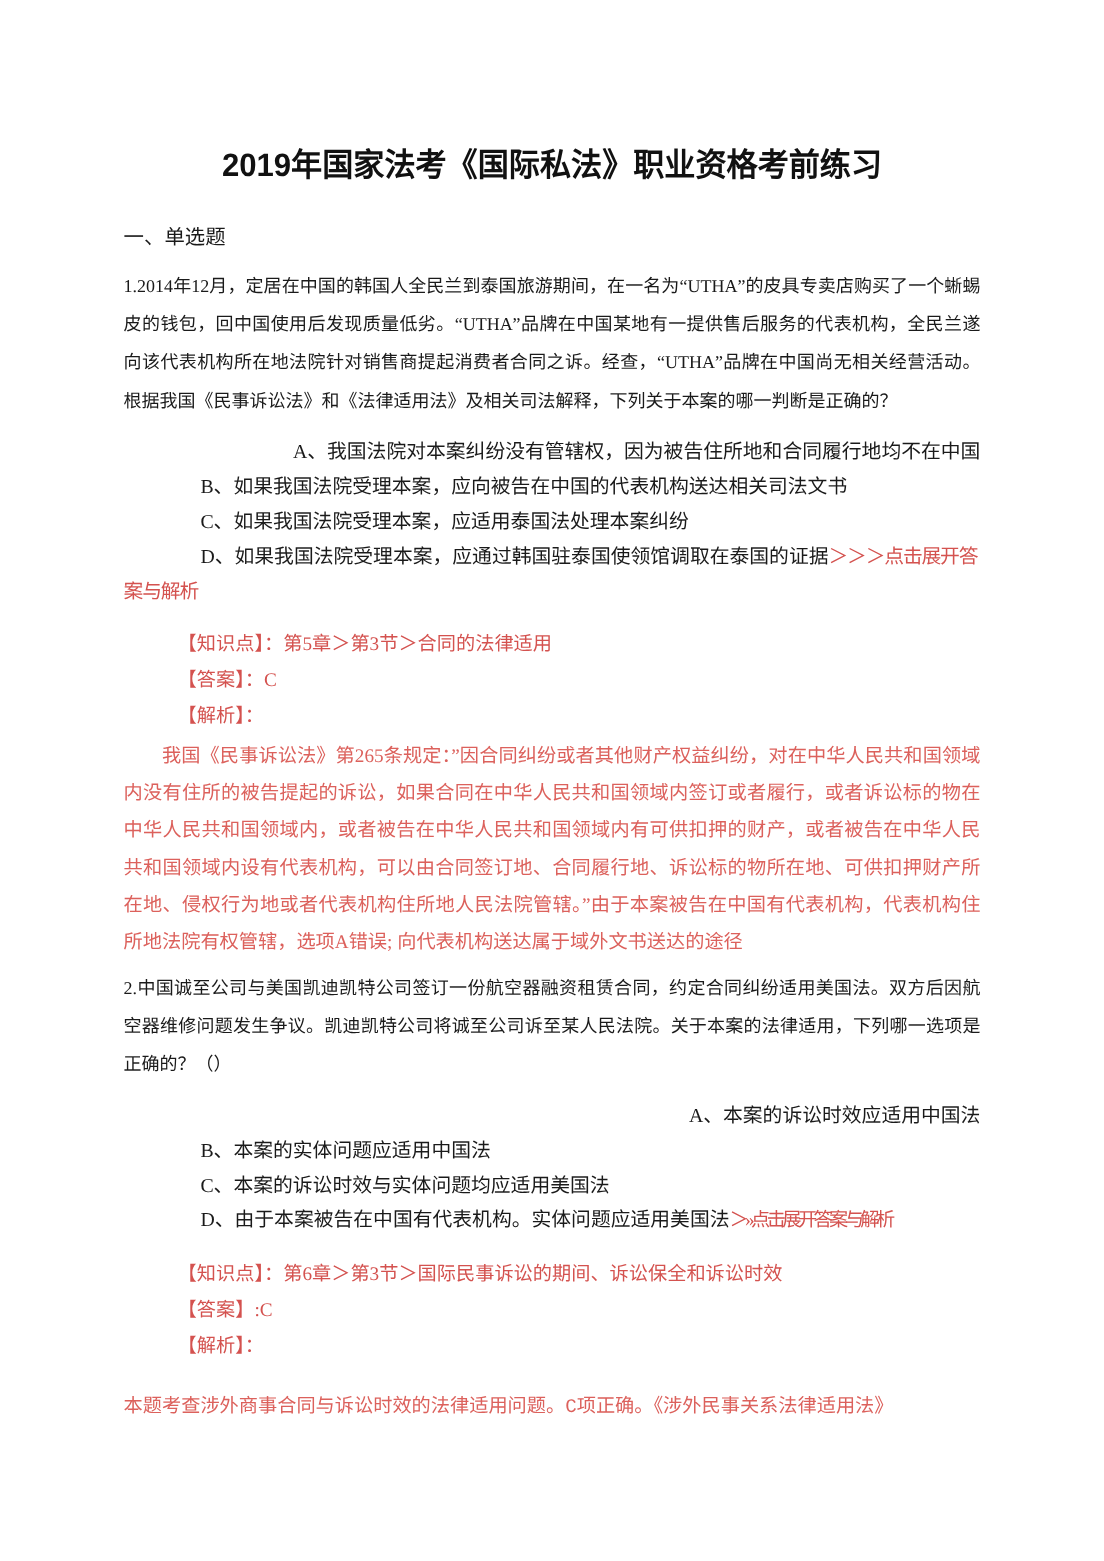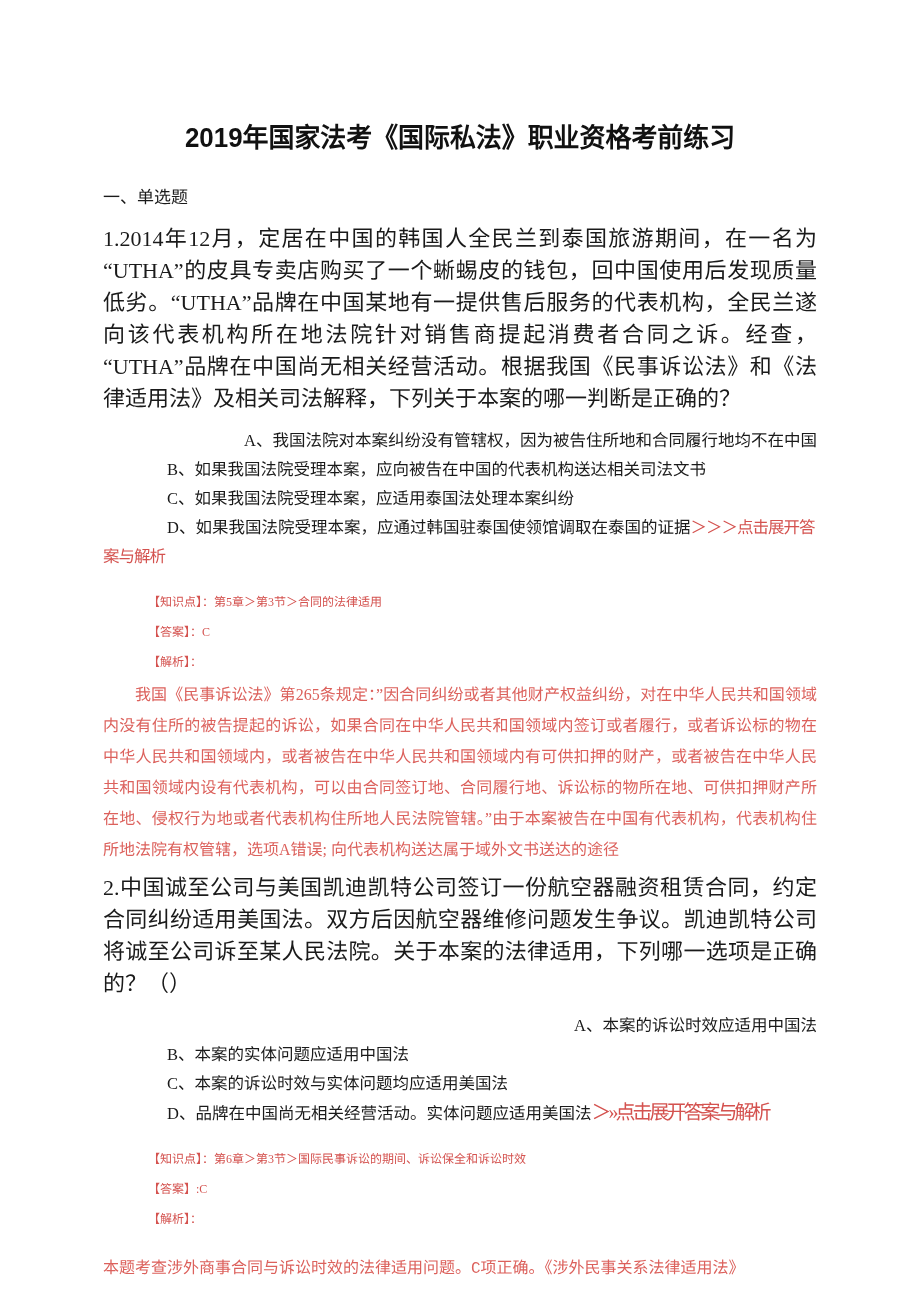--- a/index.html
+++ b/index.html
@@ -43,21 +43,21 @@
     transform-origin: center;
   }
   .section-heading {
     font-size: 17px;
     line-height: 24px;
     margin: 0;
     padding-top: 31px;
     color: #1a1a1a;
   }
   .q-para {
-    font-size: 22px;
+    font-size: 15px;
     line-height: 32px;
     margin: 0;
     padding-top: 13px;
     text-align: justify;
     text-justify: inter-ideograph;
     color: #1a1a1a;
   }
   .q-para.tight {
     padding-top: 7px;
   }
@@ -79,21 +79,21 @@
     text-align: right;
   }
   .option.wraps {
     padding-left: 0;
     text-indent: 64px;
   }
   .ans-block {
     padding-top: 16px;
   }
   .ans-line {
-    font-size: 12px;
+    font-size: 16px;
     line-height: 30px;
     margin: 0;
     padding-left: 45px;
     color: #d4524f;
   }
   .ans-label {
     font-weight: normal;
   }
   .explain-para {
     font-size: 16px;
@@ -114,21 +114,21 @@
   }
   .inline-expand {
     color: #d4524f;
   }
   .arrows {
     font-family: "Liberation Serif", "DejaVu Serif", serif;
     letter-spacing: -1px;
   }
   .arrows-tight {
     letter-spacing: -3px;
-    font-size: 20px;
+    font-size: 16px;
   }
 </style>
 </head>
 <body>
 
 <div class="page">
   <div class="content">
 
     <h1 class="doc-title">2019年国家法考《国际私法》职业资格考前练习</h1>
 
@@ -157,21 +157,21 @@
     </div>
 
     <div>
 
       <p class="q-para tight">2.中国诚至公司与美国凯迪凯特公司签订一份航空器融资租赁合同，约定合同纠纷适用美国法。双方后因航空器维修问题发生争议。凯迪凯特公司将诚至公司诉至某人民法院。关于本案的法律适用，下列哪一选项是正确的？（）</p>
 
       <div class="options">
         <div class="option first">A、本案的诉讼时效应适用中国法</div>
         <div class="option">B、本案的实体问题应适用中国法</div>
         <div class="option">C、本案的诉讼时效与实体问题均应适用美国法</div>
-        <div class="option"><span>D、品牌在中国尚无相关经营活动。实体问题应适用美国法</span><span class="inline-expand arrows-tight">＞»点击展开答案与解析</span></div>
+        <div class="option"><span>D、由于本案被告在中国有代表机构。实体问题应适用美国法</span><span class="inline-expand arrows-tight">＞»点击展开答案与解析</span></div>
       </div>
 
       <div class="ans-block">
         <div class="ans-line"><span class="ans-label">【知识点】：</span><span>第6章＞第3节＞国际民事诉讼的期间、诉讼保全和诉讼时效</span></div>
 
         <div class="ans-line"><span class="ans-label">【答案】:</span><span>C</span></div>
 
         <div class="ans-line"><span class="ans-label">【解析】：</span></div>
 
         <p class="explain-para noindent gap">本题考查涉外商事合同与诉讼时效的法律适用问题。C项正确。《涉外民事关系法律适用法》</p>

